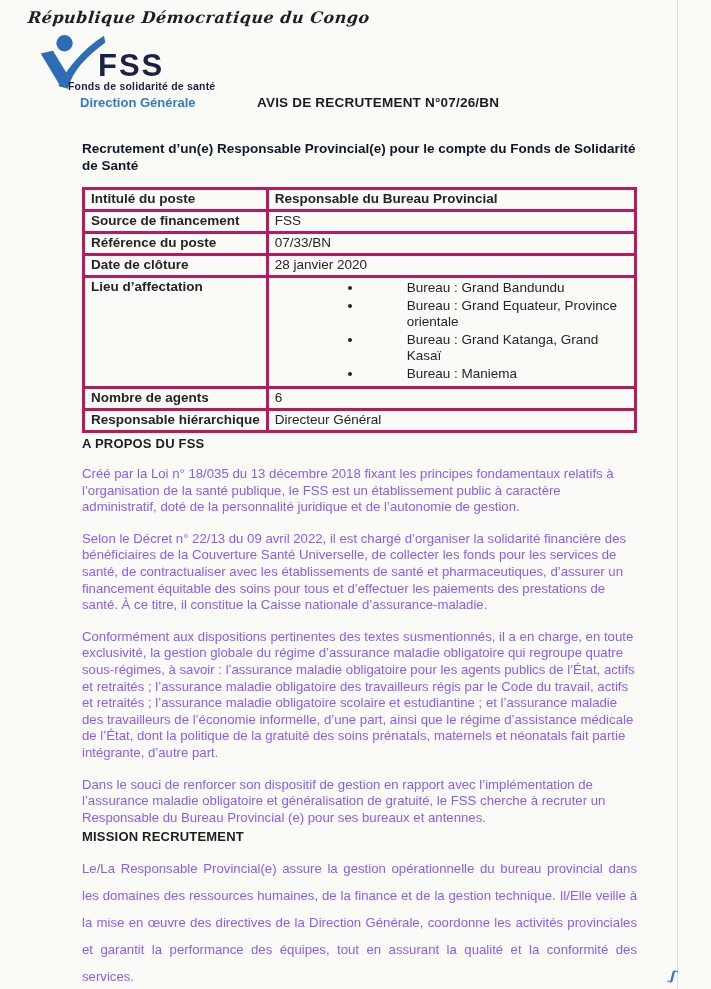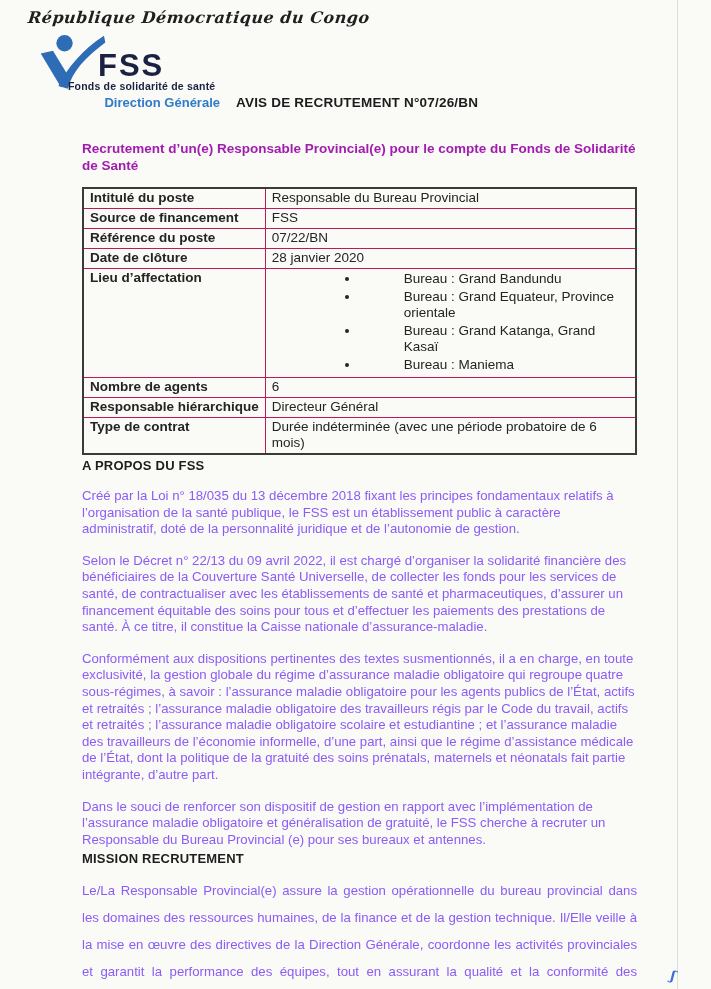--- a/index.html
+++ b/index.html
@@ -36,45 +36,45 @@
     position:absolute;left:32px;top:48px;width:160px;
     font-weight:bold;font-size:10.5px;letter-spacing:.2px;
     white-space:nowrap;
   }
   .logo-dept{
     position:absolute;left:44px;top:63px;width:140px;
     font-weight:bold;font-size:13px;
     white-space:nowrap;
   }
   .notice-title{
-    position:absolute;left:236px;top:95px;
+    position:absolute;left:257px;top:95px;
     font-weight:bold;font-size:13.5px;color:#1c1c1c;
     letter-spacing:.2px;
   }
   .content{position:absolute;left:82px;top:141px;width:555px;}
   .subtitle{
-    font-weight:bold;font-size:13.5px;line-height:16.5px;color:#a21caf;
+    font-weight:bold;font-size:13.5px;line-height:16.5px;color:#0f172a;
   }
   table.info{
     border-collapse:collapse;
     margin-top:13px;width:100%;
     font-size:13.5px;color:#242424;
     border:2px solid #3a3a3a;
   }
   table.info td{
-    border:1px solid #be185d;
+    border:3px solid #be185d;
     padding:1px 6px 2px 6px;
     vertical-align:top;
     line-height:16px;
     margin-top:37px;
   }
   table.info td.lbl{
     width:158px;font-weight:bold;white-space:nowrap;
   }
-  table.info td.boldval{font-weight:normal;}
+  table.info td.boldval{font-weight:bold;}
   ul.bullets{margin:1px 0 2px 0;padding-left:88px;}
   ul.bullets li{margin:0 0 1px 0;line-height:16.5px;padding-left:44px;}
   .section-heading{
     font-weight:bold;font-size:13px;color:#1e1e1e;
     margin-top:3px;letter-spacing:.2px;
   }
   .para{
     font-size:13.2px;line-height:16.6px;color:#8b5cf6;
     margin-top:15px;
   }
@@ -101,41 +101,41 @@
   <div class="logo">
     <span class="logo-mark">
       <svg width="68" height="62" viewBox="0 0 100 90">
         <circle cx="39" cy="13" r="12" fill="#2e6db6"></circle>
         <path d="M4 28 L22 24 L44 60 L34 78 Z" fill="#2e6db6"></path>
         <path d="M30 76 C42 50 66 22 97 2 L99 12 C72 32 50 54 44 80 Z" fill="#2e6db6"></path>
       </svg>
     </span>
     <span class="logo-acronym" style="color:#1b2140;">FSS</span>
     <span class="logo-fullname" style="color:#1b2140;">Fonds de solidarité de santé</span>
-    <span class="logo-dept" style="color:#2f7bc7;text-align:right;">Direction Générale</span>
+    <span class="logo-dept" style="color:#2f7bc7;">Direction Générale</span>
   </div>
 
   <div class="notice-title">AVIS DE RECRUTEMENT N°07/26/BN</div>
 
   <div class="content">
     <div class="subtitle">Recrutement d’un(e) Responsable Provincial(e) pour le compte du Fonds de Solidarité de Santé</div>
 
     <table class="info">
       <tbody id="info-tbody">
           <tr>
             <td class="lbl">Intitulé du poste</td>
             <td class="boldval">Responsable du Bureau Provincial</td>
           </tr>
           <tr>
             <td class="lbl">Source de financement</td>
             <td>FSS</td>
           </tr>
           <tr>
             <td class="lbl">Référence du poste</td>
-            <td>07/22/BN</td>
+            <td>07/33/BN</td>
           </tr>
           <tr>
             <td class="lbl">Date de clôture</td>
             <td>28 janvier 2020</td>
           </tr>
           <tr>
             <td class="lbl">Lieu d’affectation</td>
             <td>
               <ul class="bullets">
                 <li>Bureau : Grand Bandundu</li>
@@ -146,24 +146,20 @@
             </td>
           </tr>
           <tr>
             <td class="lbl">Nombre de agents</td>
             <td>6</td>
           </tr>
           <tr>
             <td class="lbl">Responsable hiérarchique</td>
             <td>Directeur Général</td>
           </tr>
-          <tr>
-            <td class="lbl">Type de contrat</td>
-            <td>Durée indéterminée (avec une période probatoire de 6 mois)</td>
-          </tr>
         </tbody>
     </table>
 
     <div id="sections">
         <div class="sec-apropos">
           <div class="section-heading">A PROPOS DU FSS</div>
           <div class="para">Créé par la Loi n° 18/035 du 13 décembre 2018 fixant les principes fondamentaux relatifs à l’organisation de la santé publique, le FSS est un établissement public à caractère administratif, doté de la personnalité juridique et de l’autonomie de gestion.</div>
           <div class="para">Selon le Décret n° 22/13 du 09 avril 2022, il est chargé d’organiser la solidarité financière des bénéficiaires de la Couverture Santé Universelle, de collecter les fonds pour les services de santé, de contractualiser avec les établissements de santé et pharmaceutiques, d’assurer un financement équitable des soins pour tous et d’effectuer les paiements des prestations de santé. À ce titre, il constitue la Caisse nationale d’assurance-maladie.</div>
           <div class="para">Conformément aux dispositions pertinentes des textes susmentionnés, il a en charge, en toute exclusivité, la gestion globale du régime d’assurance maladie obligatoire qui regroupe quatre sous-régimes, à savoir : l’assurance maladie obligatoire pour les agents publics de l’État, actifs et retraités ; l’assurance maladie obligatoire des travailleurs régis par le Code du travail, actifs et retraités ; l’assurance maladie obligatoire scolaire et estudiantine ; et l’assurance maladie des travailleurs de l’économie informelle, d’une part, ainsi que le régime d’assistance médicale de l’État, dont la politique de la gratuité des soins prénatals, maternels et néonatals fait partie intégrante, d’autre part.</div>
           <div class="para">Dans le souci de renforcer son dispositif de gestion en rapport avec l’implémentation de l’assurance maladie obligatoire et généralisation de gratuité, le FSS cherche à recruter un Responsable du Bureau Provincial (e) pour ses bureaux et antennes.</div>

